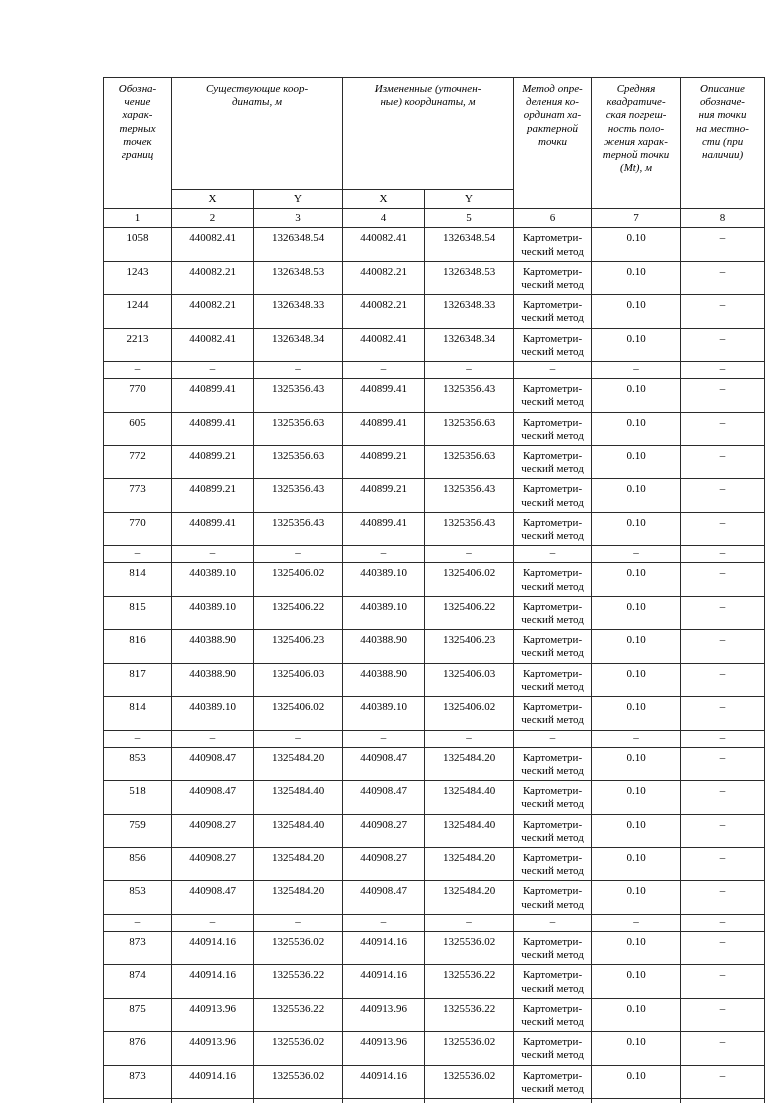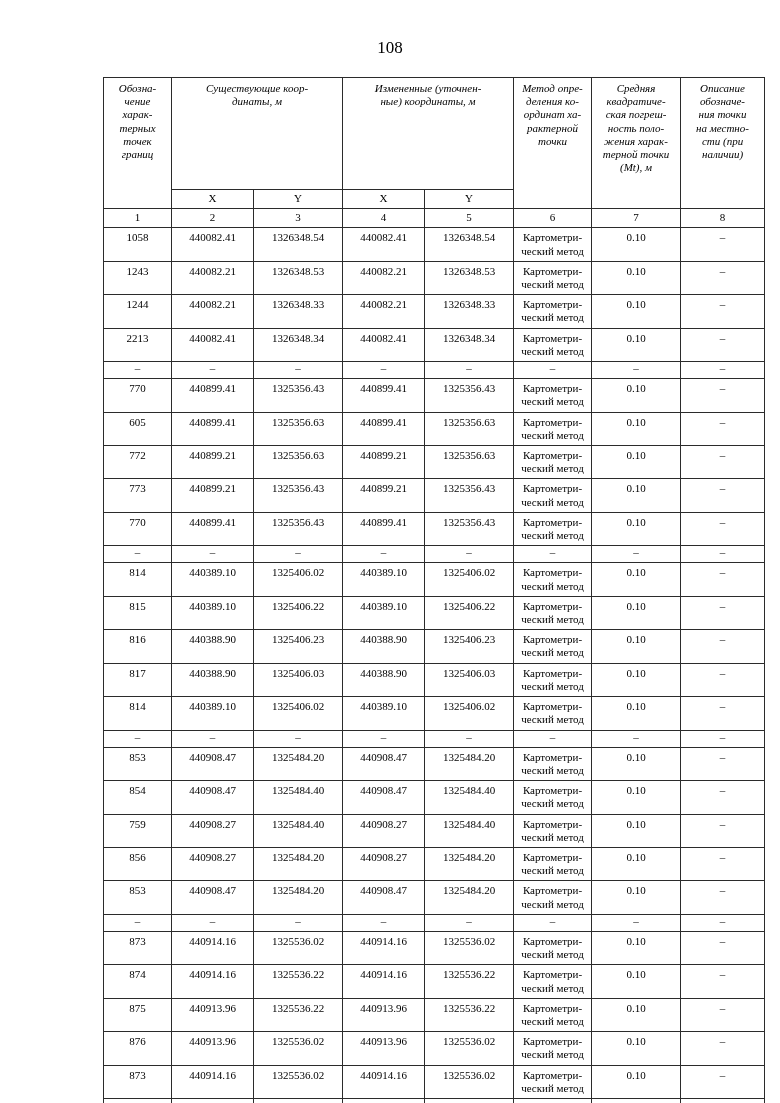--- a/index.html
+++ b/index.html
@@ -74,21 +74,20 @@
   tr.data td { height: 33px; vertical-align: top; padding-top: 3px; }
   tr.sep td { height: 16px; vertical-align: middle; padding-top: 0; }
 
   td.method { line-height: 12.6px; }
 </style>
 </head>
 <body>
 
 <div class="page">
 
-  <div class="page-number">108</div>
 
   <div class="table-wrap">
     <table class="coords">
       <colgroup>
         <col class="c1">
           <col class="c2">
           <col class="c3">
           <col class="c4">
         <col class="c5">
           <col class="c6">
@@ -296,21 +295,21 @@
             <td>853</td>
             <td>440908.47</td>
             <td>1325484.20</td>
             <td>440908.47</td>
             <td>1325484.20</td>
             <td class="method">Картометри-<br>ческий метод</td>
             <td>0.10</td>
             <td>–</td>
           </tr>
           <tr class="data">
-            <td>854</td>
+            <td>518</td>
             <td>440908.47</td>
             <td>1325484.40</td>
             <td>440908.47</td>
             <td>1325484.40</td>
             <td class="method">Картометри-<br>ческий метод</td>
             <td>0.10</td>
             <td>–</td>
           </tr>
           <tr class="data">
             <td>759</td>

